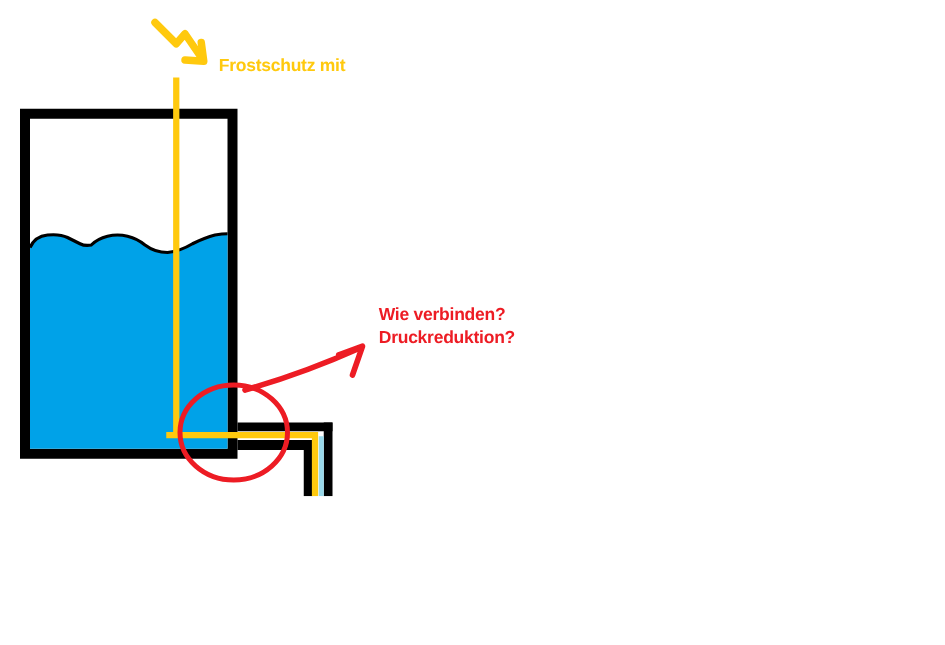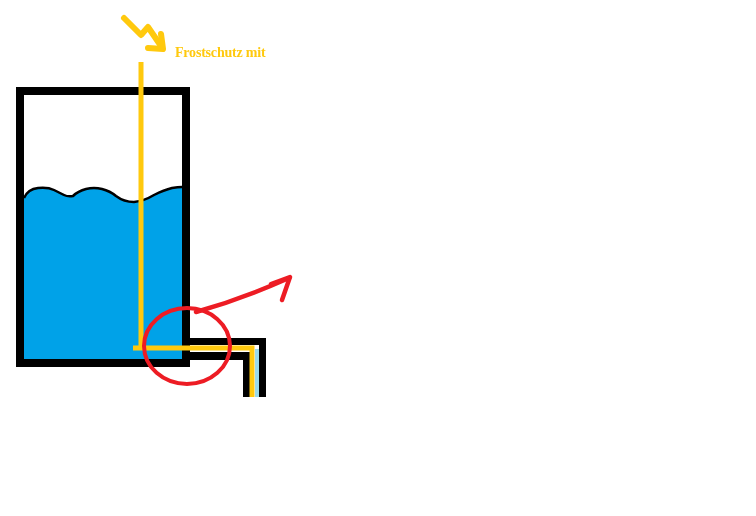--- a/index.html
+++ b/index.html
@@ -1,21 +1,21 @@
 <!DOCTYPE html>
 <html><head>
 <meta charset="utf-8">
 <style>
   html,body{margin:0;padding:0;background:#ffffff;}
   #stage{
     position:relative;
     width:756px;height:397px;
     background:var(--bg,#fff);
     overflow:hidden;
-    font-family:Liberation Serif, serif;
+    font-family:Liberation Sans, sans-serif;
   }
   #scene{position:absolute;left:0;top:0;}
   .label{
     position:absolute;
     font-weight:bold;
     font-size:14px;
     letter-spacing:-0.2px;
     white-space:nowrap;
     line-height:19px;
   }
@@ -78,20 +78,24 @@
     <g stroke="#ED1C24" stroke-width="4.5" fill="none" stroke-linecap="round" stroke-linejoin="round">
       <path d="M196,312 Q242,299 289,278"></path>
       <path d="M271,284 L290,277 L282,300"></path>
     </g>
   </svg>
 
   <div id="frost-label" class="label">
     <div>Frostschutz mit</div>
   </div>
 
+  <div id="question-label" class="label">
+    <div>Wie verbinden?</div>
+    <div>Druckreduktion?</div>
+  </div>
 
   <div id="drip-marks">
       <span class="drip" style="left: 313px; top: 450px; height: 10px; transform: rotate(-4deg);"></span>
       <span class="drip" style="left: 342px; top: 450px; height: 9px; transform: rotate(3deg);"></span>
       <span class="drip" style="left: 363px; top: 450px; height: 10px; transform: rotate(-6deg);"></span>
       <span class="drip" style="left: 392px; top: 450px; height: 11px; transform: rotate(2deg);"></span>
       <span class="drip" style="left: 402px; top: 450px; height: 10px; transform: rotate(-3deg);"></span>
       <span class="drip" style="left: 413px; top: 450px; height: 11px; transform: rotate(5deg);"></span>
       <span class="drip" style="left: 429px; top: 450px; height: 12px; transform: rotate(-2deg);"></span>
       <span class="drip" style="left: 454px; top: 450px; height: 11px; transform: rotate(4deg);"></span>

